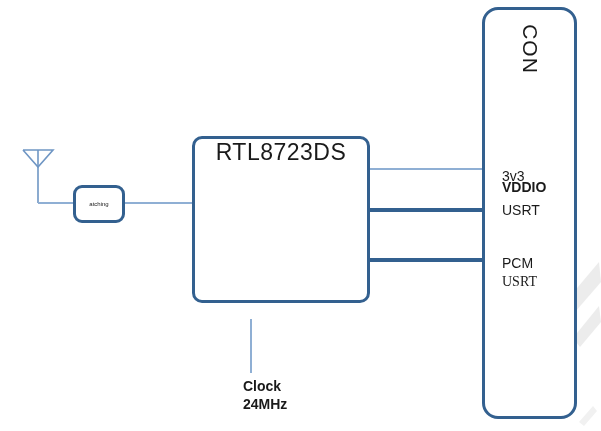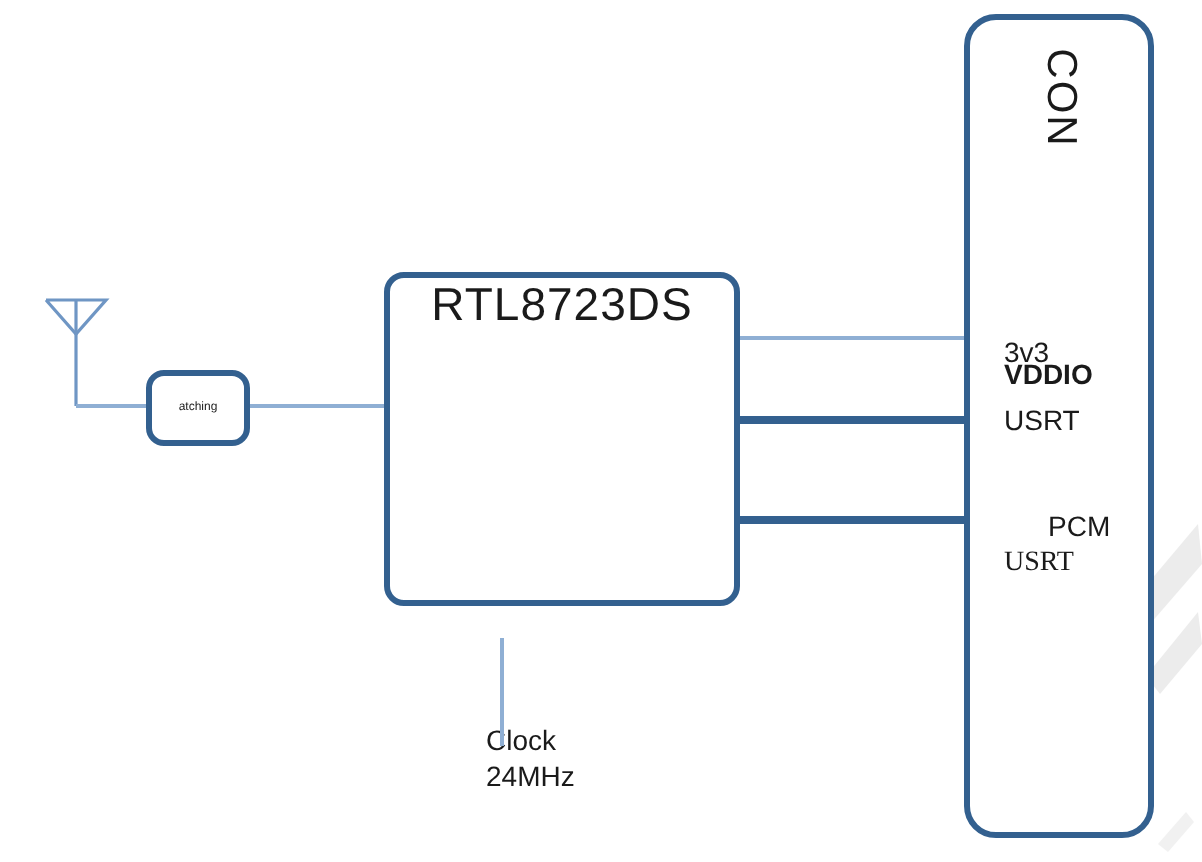--- a/index.html
+++ b/index.html
@@ -69,21 +69,21 @@
     position: absolute;
     left: 17px;
     font-size: 14px;
     line-height: 16px;
     color: var(--text, #1A1A1A);
     white-space: nowrap;
   }
   .pin-3v3   { top: 158px; }
   .pin-vddio { top: 169px; font-weight: bold; }
   .pin-sdio  { top: 192px; }
-  .pin-pcm   { top: 245px; margin-left: 22px; }
+  .pin-pcm   { top: 245px; }
   .pin-usrt  { top: 264px; font-family: Liberation Serif, serif; }
   
   .wire {
     position: absolute;
     z-index: 1;
   }
   .wire-thin  { background: var(--line-light, #8FAFD4); }
   .wire-thick { background: var(--line-dark, #33608F); }
   .wire-matching-chip { left: 123px; top: 202px; width: 71px;  height: 2px; }
   .wire-3v3           { left: 368px; top: 168px; width: 116px; height: 2px; }
@@ -92,24 +92,25 @@
   .wire-clock         { left: 250px; top: 319px; width: 2px;   height: 54px; }
   
   .antenna-svg {
     position: absolute;
     left: 15px; top: 143px;
     z-index: 2;
   }
   
   .clock-text {
     position: absolute;
-    left: 243px; top: 361px;
+    left: 243px; top: 377px;
     font-size: 14px;
     line-height: 18px;
     color: var(--text, #1A1A1A);
+    font-weight: bold;
   }
   
   .watermark-svg {
     position: absolute;
     left: 553px; top: 220px;
     z-index: 0;
   }
 </style>
 </head>
 <body>

